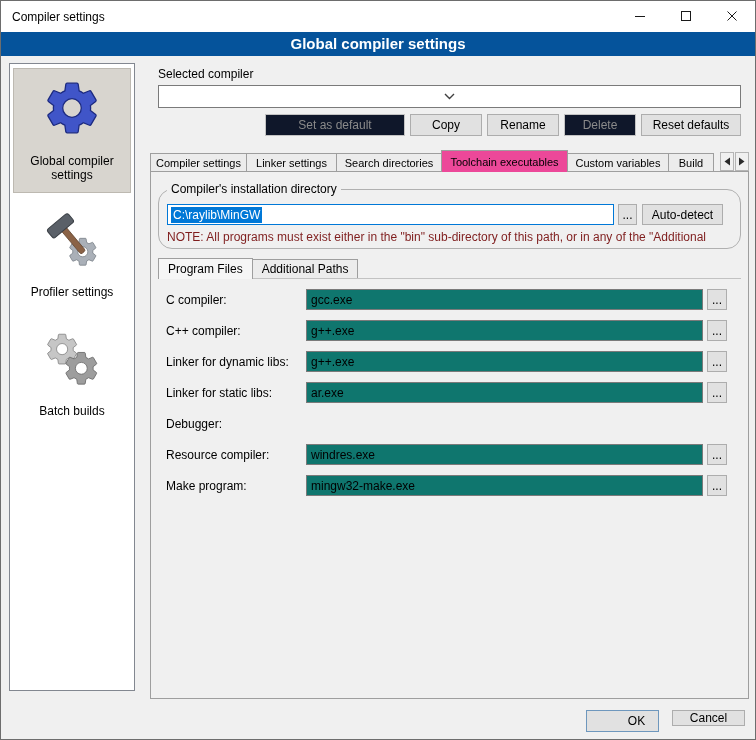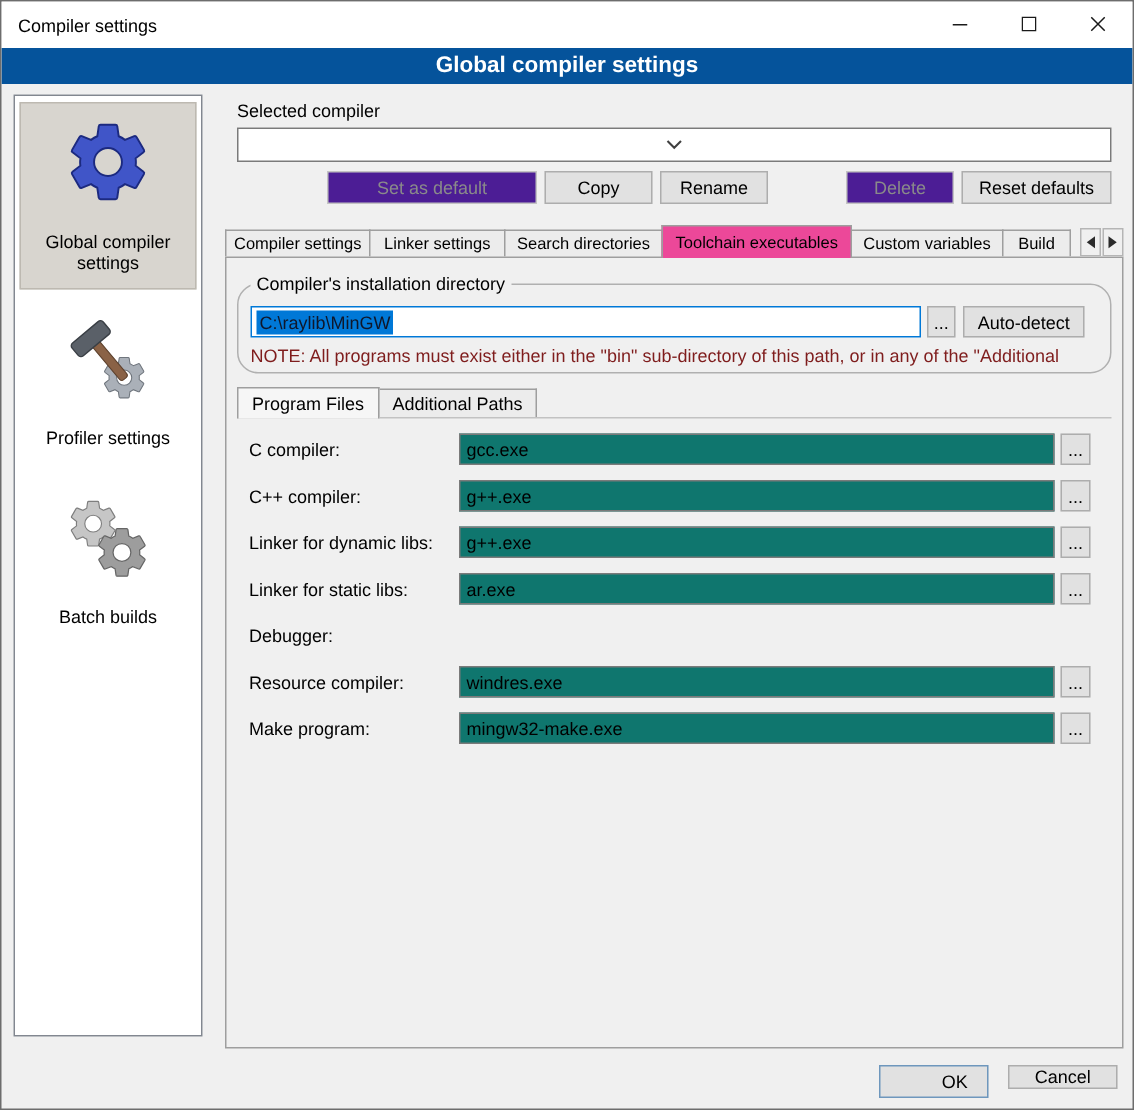--- a/index.html
+++ b/index.html
@@ -23,38 +23,38 @@
   .side-item .slabel { margin-top:12px; text-align:center; line-height:14px; }
 
   
   .lbl-selected { position:absolute; left:157px; top:66px; }
   .combo { position:absolute; display:flex; align-items:center; background:#fff; border:1px solid #7a7a7a; }
   .combo-main { left:157px; top:84px; width:583px; height:23px;flex-direction:column; }
   .combo .ctxt { flex:1; padding-left:5px; overflow:hidden; white-space:nowrap; }
   .combo .carrow { width:20px; display:flex; justify-content:center; align-items:center; height:100%; }
   .btnrow { position:absolute; left:157px; top:113px; width:583px; height:22px; display:flex; justify-content:flex-end; gap:5px; }
   .btn { background:#e1e1e1; border:1px solid #adadad; font-size:12px; font-family:"Liberation Sans",sans-serif; display:flex; align-items:center; justify-content:center; height:22px; cursor:default; }
-  .btn.disabled { background:#4c1d95; border-color:#c3c3c3; color:#8a8a8a;margin-left:47px; }
+  .btn.disabled { background:#0f172a; border-color:#c3c3c3; color:#8a8a8a; }
   .w-setdef{width:140px} .w-std{width:72px} .w-reset{width:100px}
 
   
   .tabs { position:absolute; left:149px; top:149px; width:569px; height:23px; display:flex; align-items:flex-end; padding-bottom:2px; overflow:hidden; }
   .tab { height:18px; background:#ececec; border:1px solid #9e9e9e; border-bottom:none; display:flex; align-items:center; justify-content:center; font-size:11px; white-space:nowrap; overflow:hidden; flex:none; }
   .tab + .tab { margin-left:-1px; }
   .tab.active { height:22px; margin-bottom:-1px; background:#ec4899; position:relative; z-index:3; }
   .tab.t0{width:97px}.tab.t1{width:91px}.tab.t2{width:106px}.tab.t3{width:127px}.tab.t4{width:102px}.tab.t5{width:46px}
   .tsb { position:absolute; top:151px; width:14px; height:19px; background:#f0f0f0; border:1px solid #b5b5b5; display:flex; align-items:center; justify-content:center; z-index:4; }
   .tsb.left{ left:719px; } .tsb.right{ left:734px; }
   .tabpanel { position:absolute; left:149px; top:170px; width:599px; height:528px; border:1px solid #9e9e9e; background:#f0f0f0; }
 
   
   .groupbox { position:absolute; left:157px; top:188px; width:583px; height:60px; border:1px solid #b0b0b0; border-radius:14px; }
   .gtitle { position:absolute; left:8px; top:-8px; background:#f0f0f0; padding:0 4px; }
   .dir-input { position:absolute; left:8px; top:14px; width:447px; height:21px; background:#fff; border:1px solid #0078d7; display:flex; align-items:center; padding-left:3px; overflow:hidden; }
-  .dir-input .sel { background:#0078d7; color:#0f172a; padding:1px 2px; white-space:nowrap; }
+  .dir-input .sel { background:#0078d7; color:#ffffff; padding:1px 2px; white-space:nowrap; }
   .gb-browse { position:absolute; left:459px; top:14px; width:19px; height:21px; }
   .gb-auto { position:absolute; left:483px; top:14px; width:81px; height:21px; }
   .note { position:absolute; left:8px; top:40px; width:566px; white-space:nowrap; overflow:hidden; color:#7f1d1d; }
 
   
   .subtabs { position:absolute; left:157px; top:257px; height:20px; display:flex; align-items:flex-end; }
   .stab { height:19px; background:#ececec; border:1px solid #9e9e9e; border-bottom:none; display:flex; align-items:center; padding:0 9px; white-space:nowrap; }
   .stab + .stab { margin-left:-1px; }
   .stab.active { height:21px; margin-bottom:-1px; background:#f6f6f6; position:relative; z-index:3; }
   .subline { position:absolute; left:157px; top:277px; width:583px; height:1px; background:#c2c2c2; }

